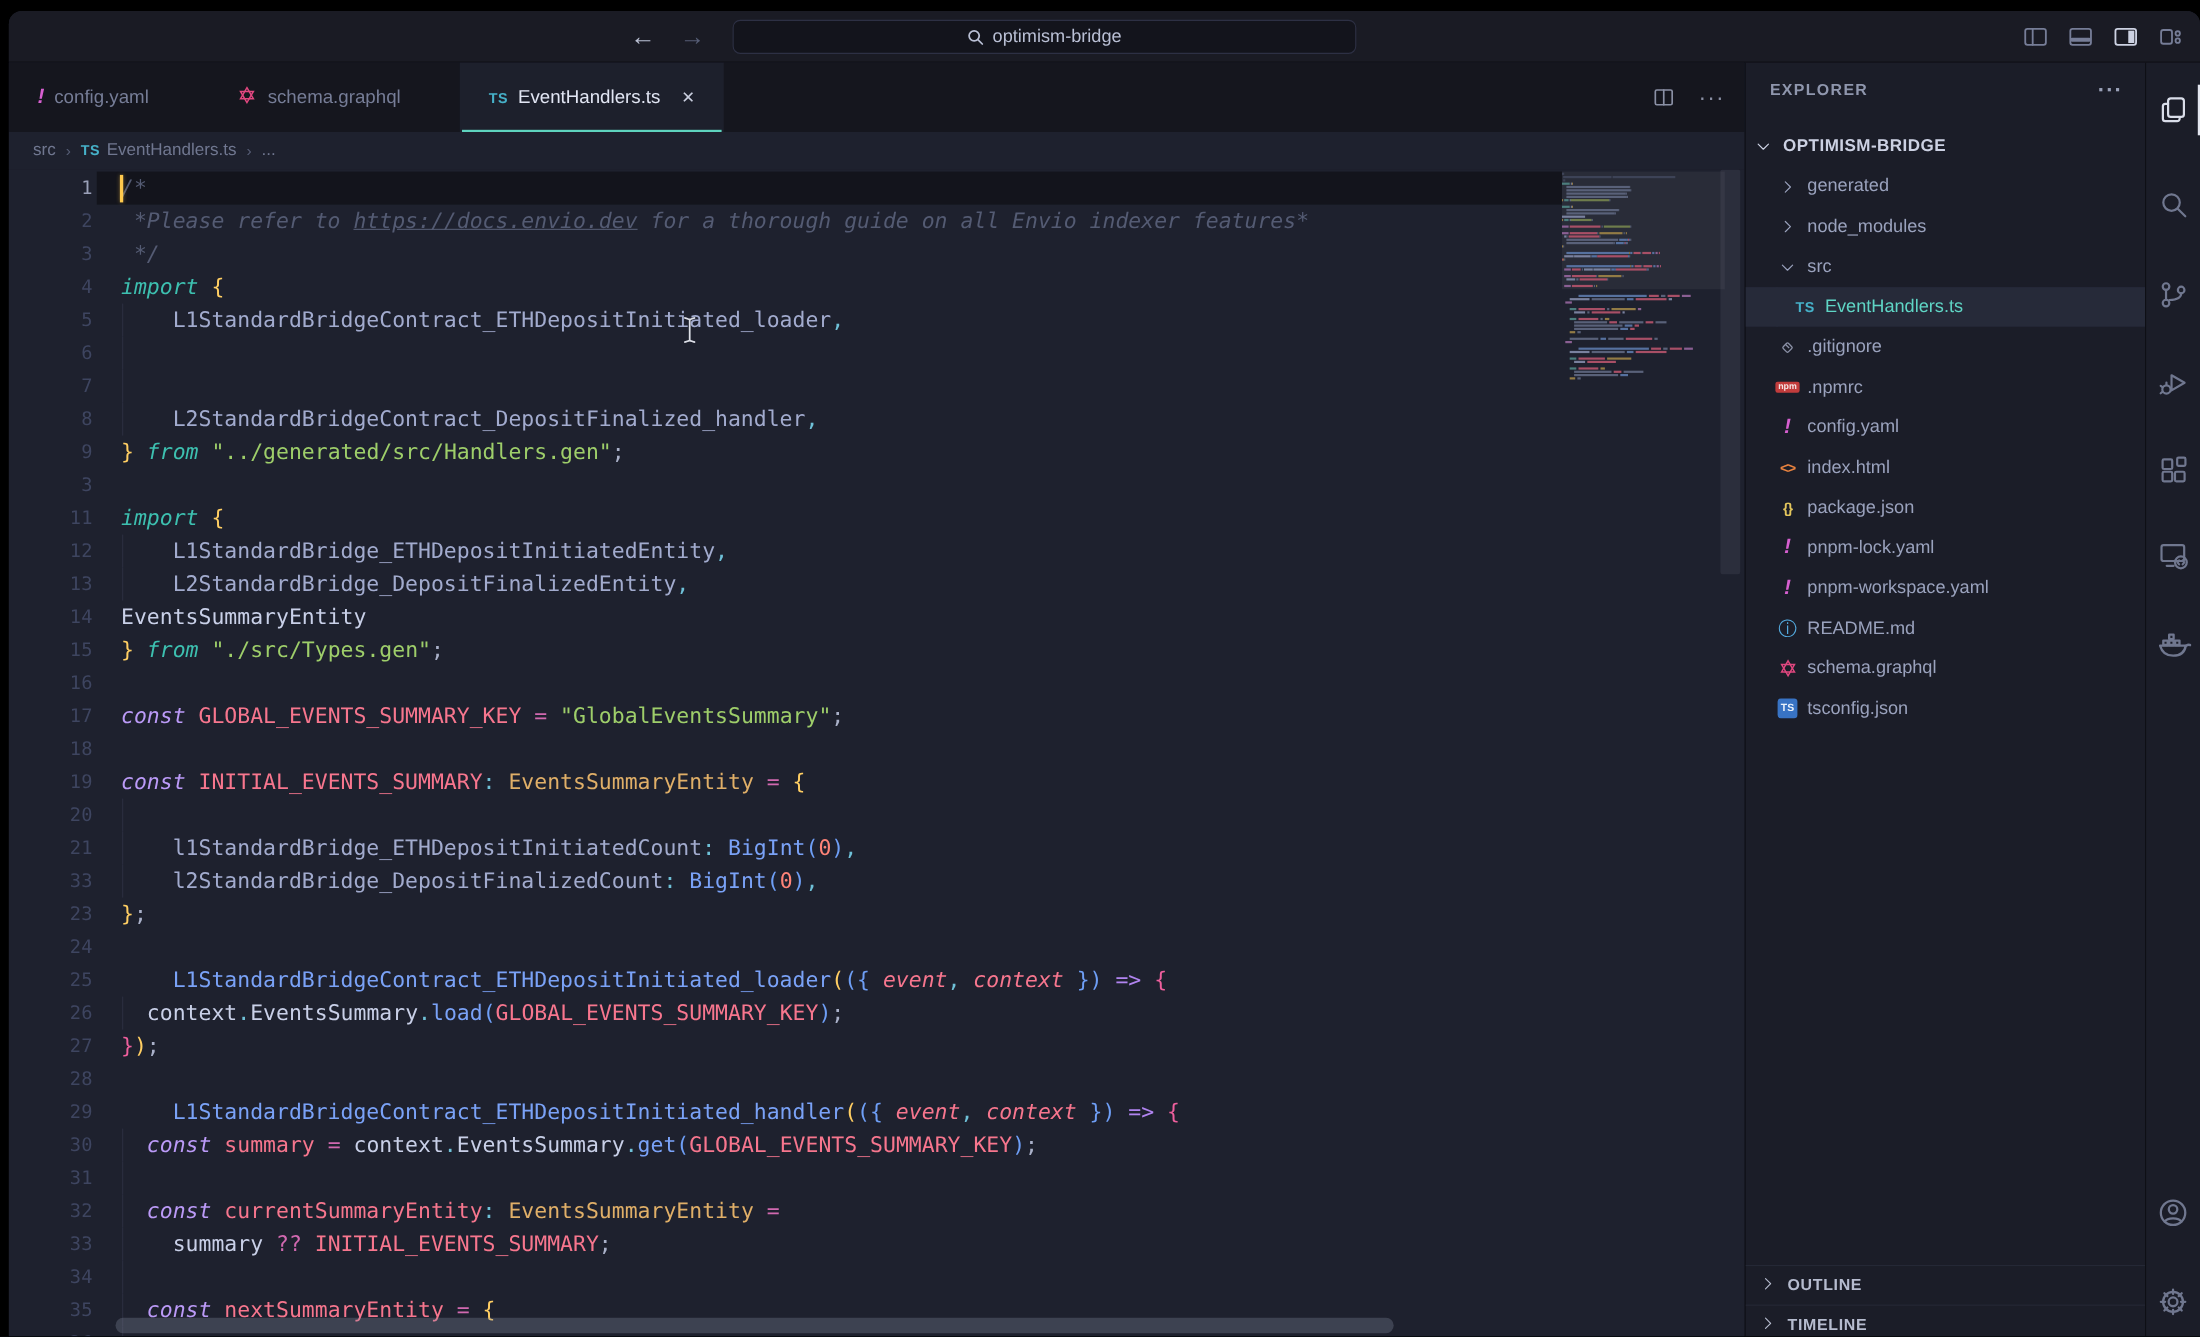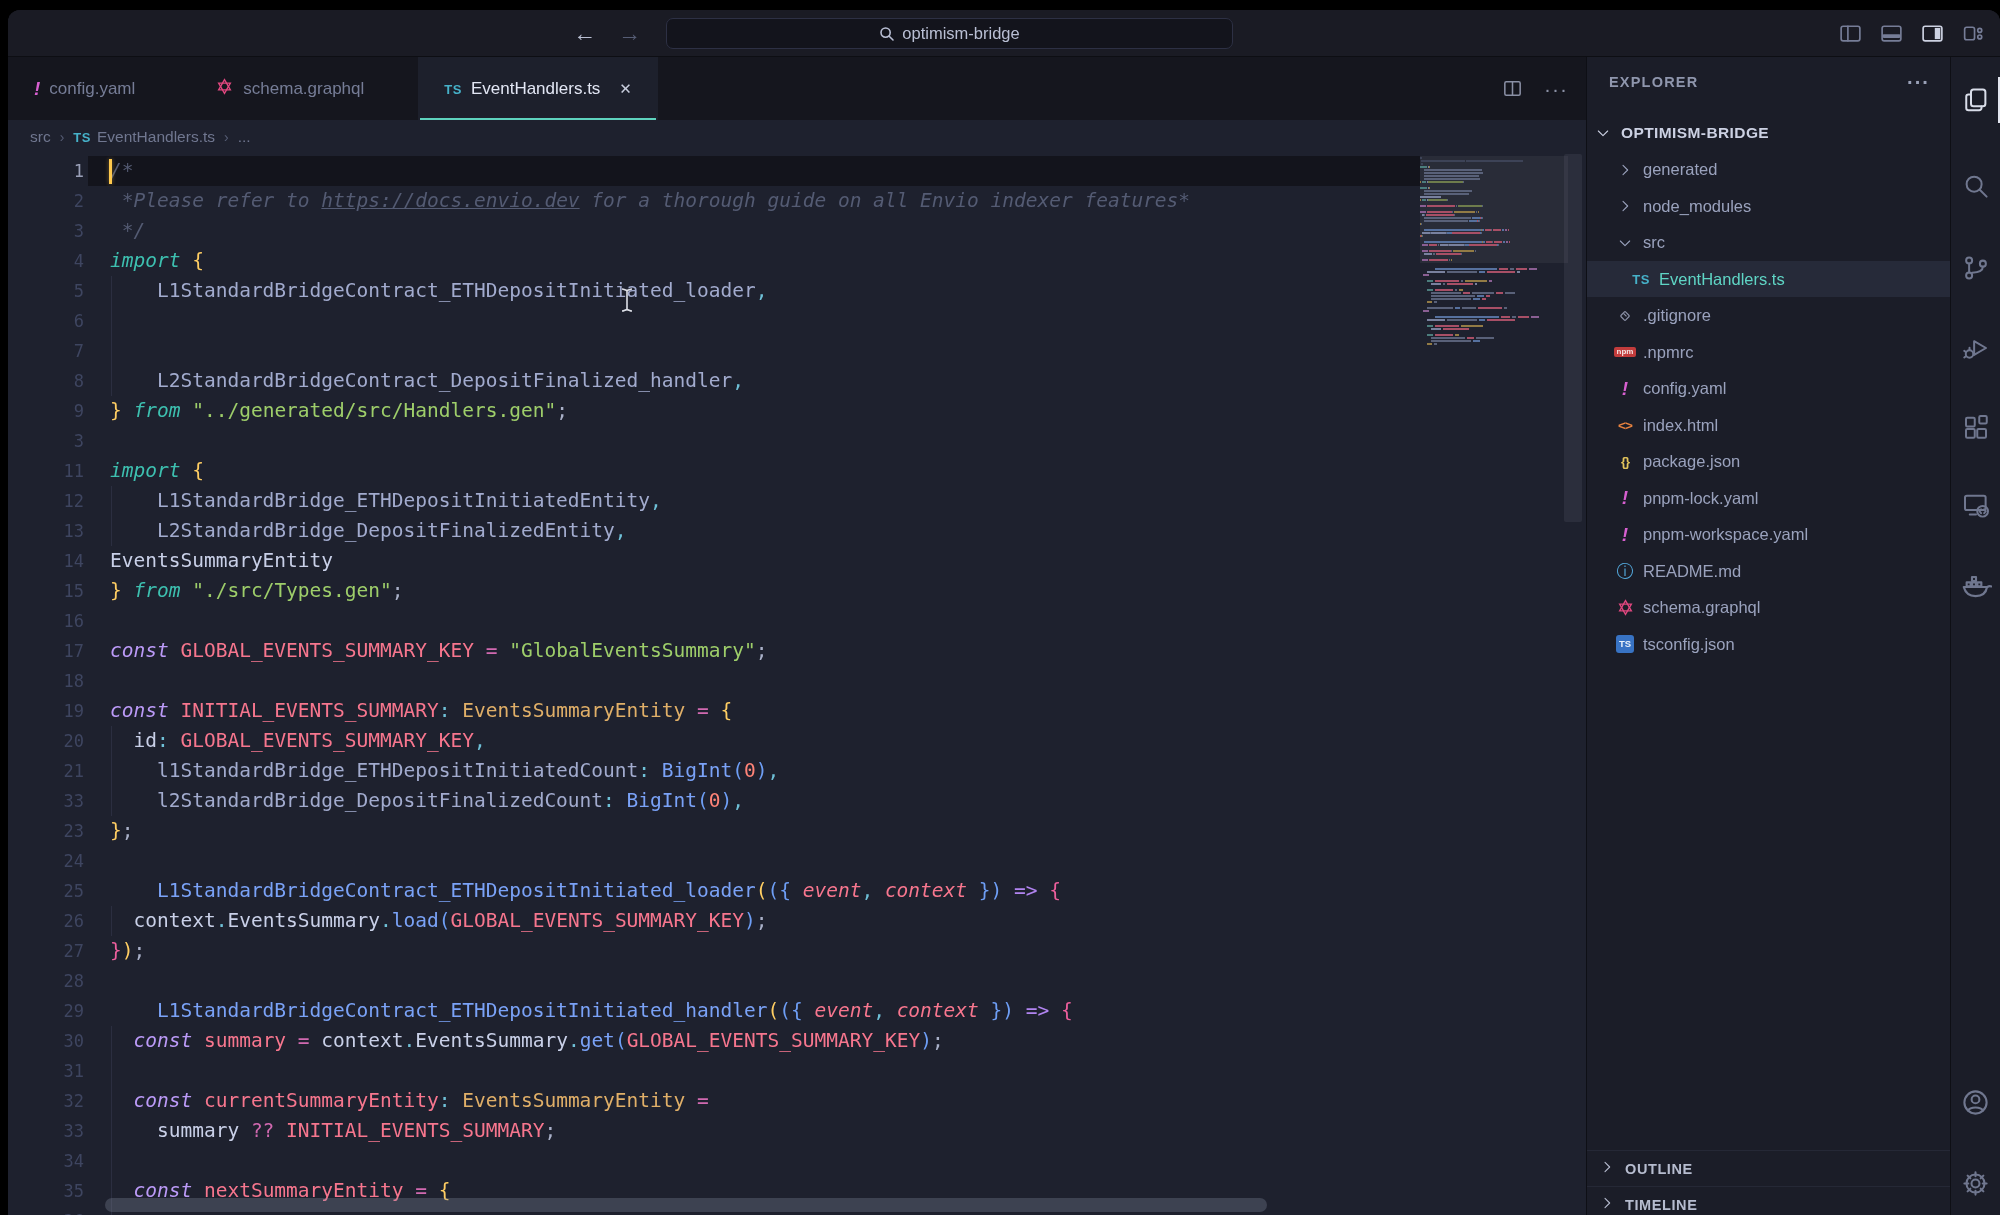--- a/index.html
+++ b/index.html
@@ -215,21 +215,21 @@
               <div class="line" style="top: 272px;"><span class="num">3</span><span class="toks"></span></div>
               <div class="line" style="top: 302px;"><span class="num">11</span><span class="toks"><span class="t-kw1">import</span><span class="t-wh"> </span><span class="t-br-y">{</span></span></div>
               <div class="line" style="top: 332px;"><span class="num">12</span><span class="guide"></span><span class="toks"><span class="t-id">    L1StandardBridge_ETHDepositInitiatedEntity</span><span class="t-pn">,</span></span></div>
               <div class="line" style="top: 362px;"><span class="num">13</span><span class="guide"></span><span class="toks"><span class="t-id">    L2StandardBridge_DepositFinalizedEntity</span><span class="t-pn">,</span></span></div>
               <div class="line" style="top: 392px;"><span class="num">14</span><span class="toks"><span class="t-wh">EventsSummaryEntity</span></span></div>
               <div class="line" style="top: 422px;"><span class="num">15</span><span class="toks"><span class="t-br-y">}</span><span class="t-kw1"> from</span><span class="t-wh"> </span><span class="t-str">"./src/Types.gen"</span><span class="t-sem">;</span></span></div>
               <div class="line" style="top: 452px;"><span class="num">16</span><span class="toks"></span></div>
               <div class="line" style="top: 482px;"><span class="num">17</span><span class="toks"><span class="t-kw2">const</span><span class="t-red"> GLOBAL_EVENTS_SUMMARY_KEY</span><span class="t-op"> =</span><span class="t-str"> "GlobalEventsSummary"</span><span class="t-sem">;</span></span></div>
               <div class="line" style="top: 512px;"><span class="num">18</span><span class="toks"></span></div>
               <div class="line" style="top: 542px;"><span class="num">19</span><span class="toks"><span class="t-kw2">const</span><span class="t-red"> INITIAL_EVENTS_SUMMARY</span><span class="t-pn">:</span><span class="t-typ"> EventsSummaryEntity</span><span class="t-op"> =</span><span class="t-br-y"> {</span></span></div>
-              <div class="line" style="top: 572px;"><span class="num">20</span><span class="guide"></span><span class="toks"><span class="t-wh">  id</span><span class="t-pn">:</span><span class="t-red"> GLOBAL_EVENTS_SUMMARY_KEY</span><span class="t-pn">,</span></span></div>
+              <div class="line" style="top: 572px;"><span class="num">20</span><span class="guide"></span></div>
               <div class="line" style="top: 602px;"><span class="num">21</span><span class="guide"></span><span class="toks"><span class="t-id">    l1StandardBridge_ETHDepositInitiatedCount</span><span class="t-pn">:</span><span class="t-fn"> BigInt</span><span class="t-br-b">(</span><span class="t-num">0</span><span class="t-br-b">)</span><span class="t-pn">,</span></span></div>
               <div class="line" style="top: 632px;"><span class="num">33</span><span class="guide"></span><span class="toks"><span class="t-id">    l2StandardBridge_DepositFinalizedCount</span><span class="t-pn">:</span><span class="t-fn"> BigInt</span><span class="t-br-b">(</span><span class="t-num">0</span><span class="t-br-b">)</span><span class="t-pn">,</span></span></div>
               <div class="line" style="top: 662px;"><span class="num">23</span><span class="toks"><span class="t-br-y">}</span><span class="t-sem">;</span></span></div>
               <div class="line" style="top: 692px;"><span class="num">24</span><span class="toks"></span></div>
               <div class="line" style="top: 722px;"><span class="num">25</span><span class="toks"><span class="t-fn">    L1StandardBridgeContract_ETHDepositInitiated_loader</span><span class="t-br-y">(</span><span class="t-br-b">({</span><span class="t-red-i"> event</span><span class="t-pn">,</span><span class="t-red-i"> context</span><span class="t-br-b"> })</span><span class="t-br-v"> =&gt;</span><span class="t-br-p"> {</span></span></div>
               <div class="line" style="top: 752px;"><span class="num">26</span><span class="guide"></span><span class="toks"><span class="t-wh">  context</span><span class="t-pn">.</span><span class="t-wh">EventsSummary</span><span class="t-pn">.</span><span class="t-fn">load</span><span class="t-br-b">(</span><span class="t-red">GLOBAL_EVENTS_SUMMARY_KEY</span><span class="t-br-b">)</span><span class="t-sem">;</span></span></div>
               <div class="line" style="top: 782px;"><span class="num">27</span><span class="toks"><span class="t-br-p">}</span><span class="t-br-y">)</span><span class="t-sem">;</span></span></div>
               <div class="line" style="top: 812px;"><span class="num">28</span><span class="toks"></span></div>
               <div class="line" style="top: 842px;"><span class="num">29</span><span class="toks"><span class="t-fn">    L1StandardBridgeContract_ETHDepositInitiated_handler</span><span class="t-br-y">(</span><span class="t-br-b">({</span><span class="t-red-i"> event</span><span class="t-pn">,</span><span class="t-red-i"> context</span><span class="t-br-b"> })</span><span class="t-br-v"> =&gt;</span><span class="t-br-p"> {</span></span></div>
               <div class="line" style="top: 872px;"><span class="num">30</span><span class="guide"></span><span class="toks"><span class="t-kw2">  const</span><span class="t-red"> summary</span><span class="t-op"> =</span><span class="t-wh"> context</span><span class="t-pn">.</span><span class="t-wh">EventsSummary</span><span class="t-pn">.</span><span class="t-fn">get</span><span class="t-br-b">(</span><span class="t-red">GLOBAL_EVENTS_SUMMARY_KEY</span><span class="t-br-b">)</span><span class="t-sem">;</span></span></div>

